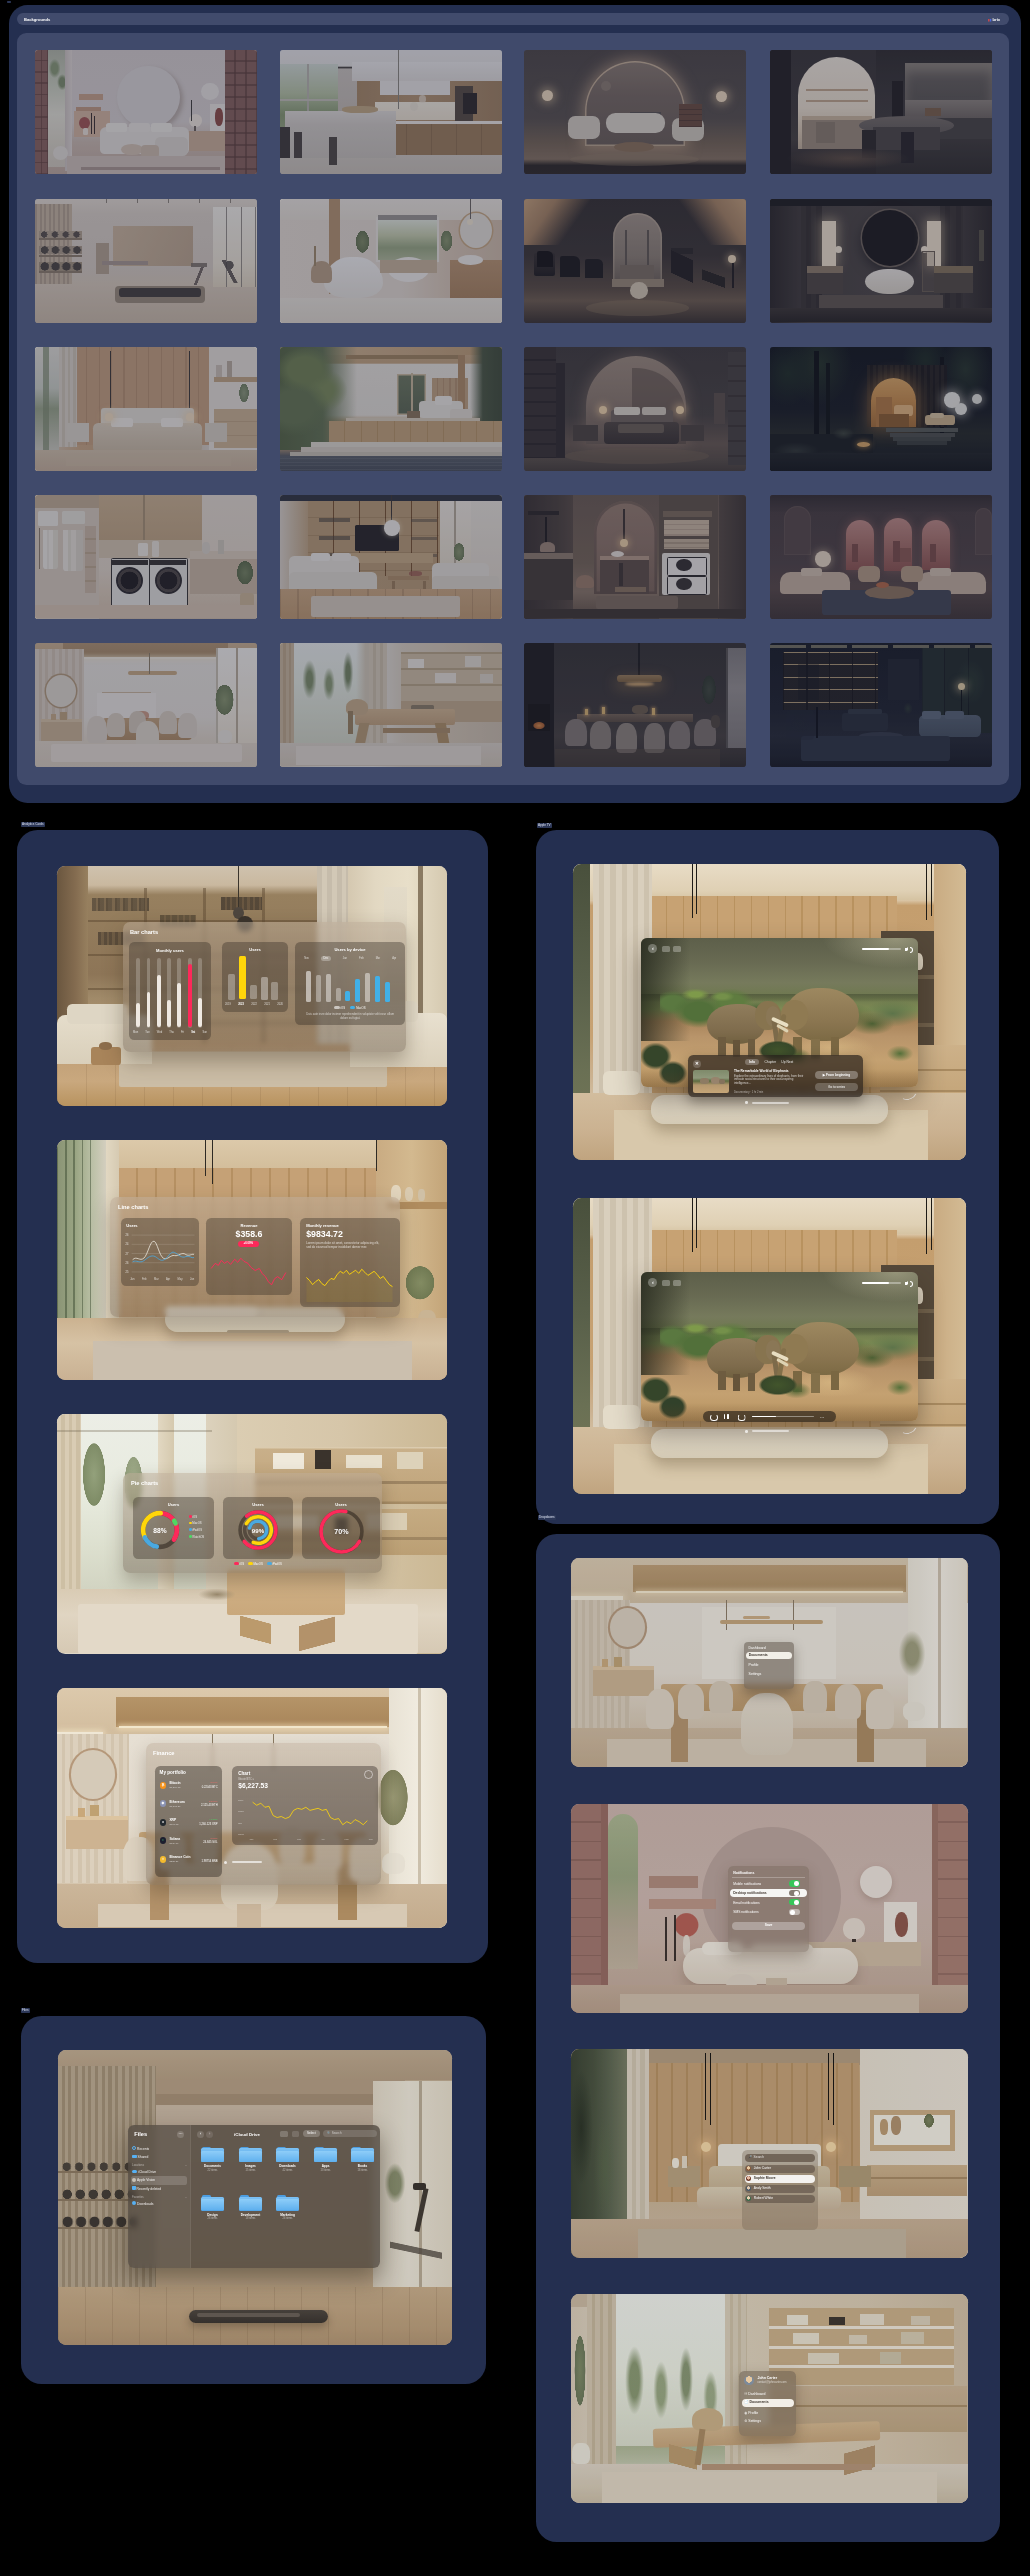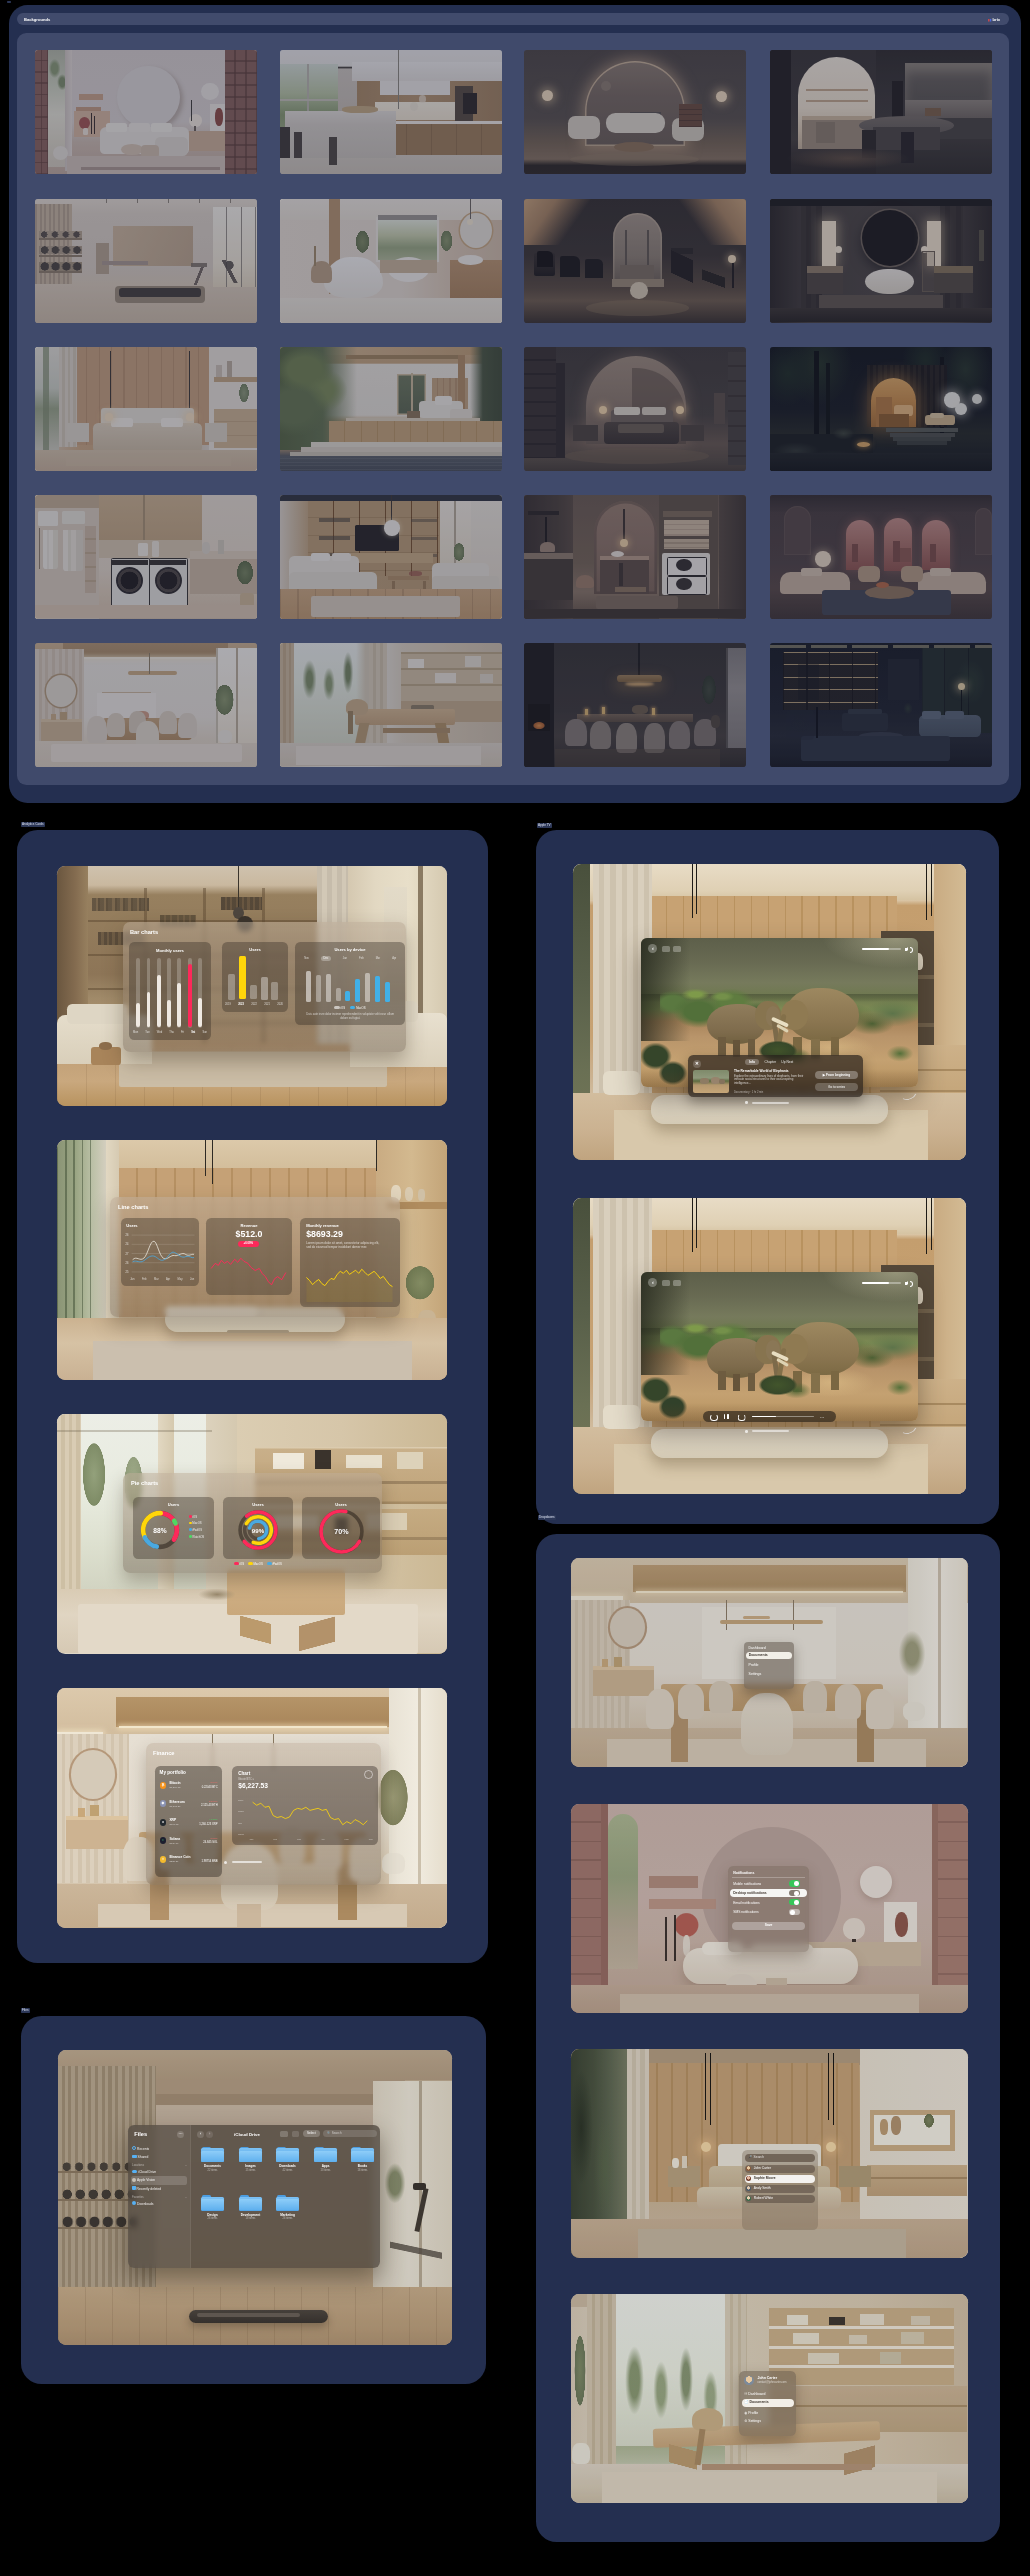--- a/index.html
+++ b/index.html
@@ -672,30 +672,30 @@
         <span>Feb</span>
         <span>Mar</span>
         <span>Apr</span>
         <span>May</span>
         <span>Jun</span>
       </div>
 </div>
 
 <div class="gcard" style="left:149px;top:78px;width:86px;height:77px;">
 <div style="position:absolute;left:0;top:5.2px;width:100%;text-align:center;color:#fff;font-size:4.1px;font-weight:700;">Revenue</div>
-<div style="position:absolute;left:0;top:11.3px;width:100%;text-align:center;color:#fff;font-size:8.8px;font-weight:700;">$512.0</div>
+<div style="position:absolute;left:0;top:11.3px;width:100%;text-align:center;color:#fff;font-size:8.8px;font-weight:700;">$358.6</div>
 <div style="position:absolute;left:32px;top:23px;width:20.6px;height:5.7px;border-radius:3.1px;background:#fd295a;color:#fff;font-size:2.8px;line-height:5.7px;text-align:center;font-weight:700;">+6.09%</div>
 <svg style="position:absolute;left:3.1px;top:30px;" width="79" height="44" viewBox="0 0 154 86">
 <path d="M4,40 L12,30 L18,34 L24,24 L30,30 L36,26 L42,32 L50,22 L56,28 L62,20 L68,26 L76,30 L82,38 L90,44 L98,40 L104,50 L110,56 L116,66 L122,72 L128,60 L134,56 L142,62 L150,48" fill="none" stroke="#fd295a" stroke-width="1.8" stroke-linejoin="round"></path>
 </svg>
 </div>
 
 <div class="gcard" style="left:243px;top:78px;width:100px;height:89px;">
 <div style="position:absolute;left:6.2px;top:5.2px;color:#fff;font-size:4.1px;font-weight:700;">Monthly revenue</div>
-<div style="position:absolute;left:6.2px;top:10.8px;color:#fff;font-size:8.8px;font-weight:700;">$8693.29</div>
+<div style="position:absolute;left:6.2px;top:10.8px;color:#fff;font-size:8.8px;font-weight:700;">$9834.72</div>
 <div style="position:absolute;left:6.2px;top:23px;width:77px;color:rgba(255,255,255,.7);font-size:3px;line-height:4.1px;">Lorem ipsum dolor sit amet, consectetur adipiscing elit, sed do eiusmod tempor incididunt domer mer.</div>
 <svg style="position:absolute;left:4.1px;top:41px;" width="92" height="43" viewBox="0 0 178 84">
 <path d="M4,36 L10,42 L16,50 L22,44 L28,40 L34,48 L40,52 L46,44 L52,38 L58,40 L64,30 L70,24 L76,28 L82,22 L88,30 L94,26 L100,22 L106,28 L112,20 L118,26 L124,32 L130,28 L136,24 L142,30 L148,38 L154,34 L160,42 L166,50 L172,54" fill="none" stroke="#ffd60a" stroke-width="1.8" stroke-linejoin="round"></path>
 <path d="M4,36 L10,42 L16,50 L22,44 L28,40 L34,48 L40,52 L46,44 L52,38 L58,40 L64,30 L70,24 L76,28 L82,22 L88,30 L94,26 L100,22 L106,28 L112,20 L118,26 L124,32 L130,28 L136,24 L142,30 L148,38 L154,34 L160,42 L166,50 L172,54 L172,84 L4,84 Z" fill="rgba(255,214,10,.08)" stroke="none"></path>
 </svg>
 </div>
 </div>
 
 <div class="fr" style="left:57px;top:1414px;width:390px;height:240px;background:linear-gradient(90deg,#ddd6c6 0%,#e3ddd0 35%,#ddd2bd 52%,#d9cbb2 75%,#d2c2a8 100%);">
 <b style="left:0;top:0;width:155px;height:175px;background:linear-gradient(180deg,#eceee6 0%,#e8ebdf 45%,#dde0cf 75%,#d2d4c2 100%);"></b>

